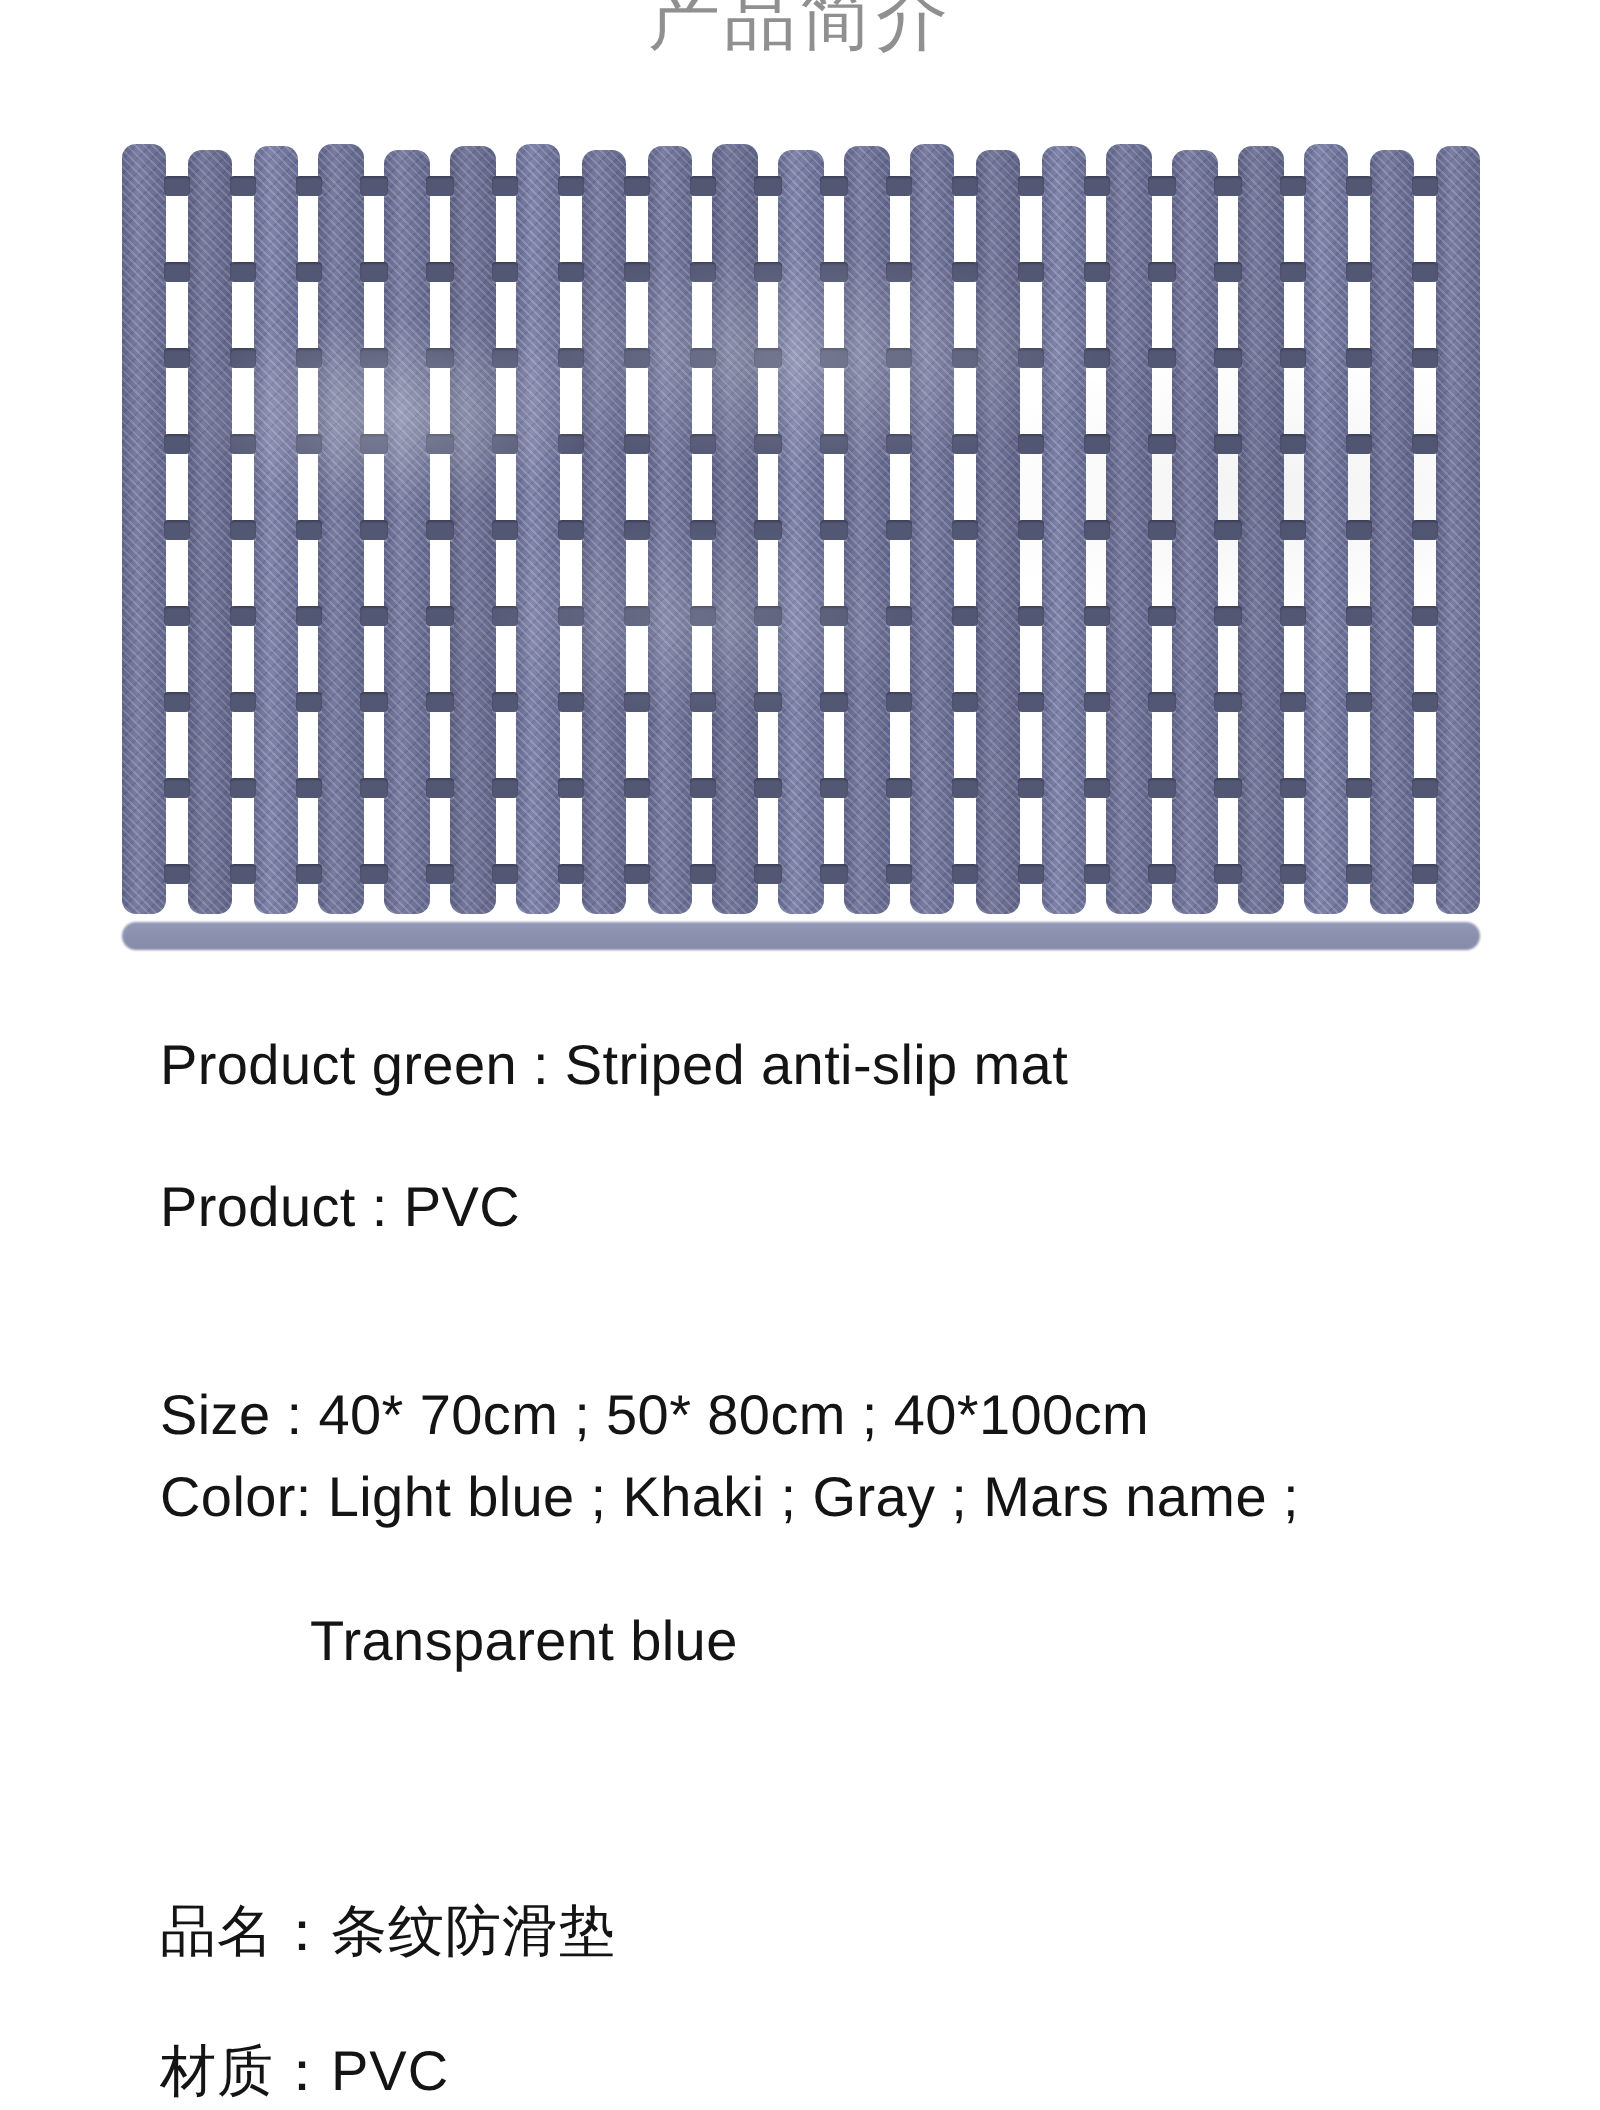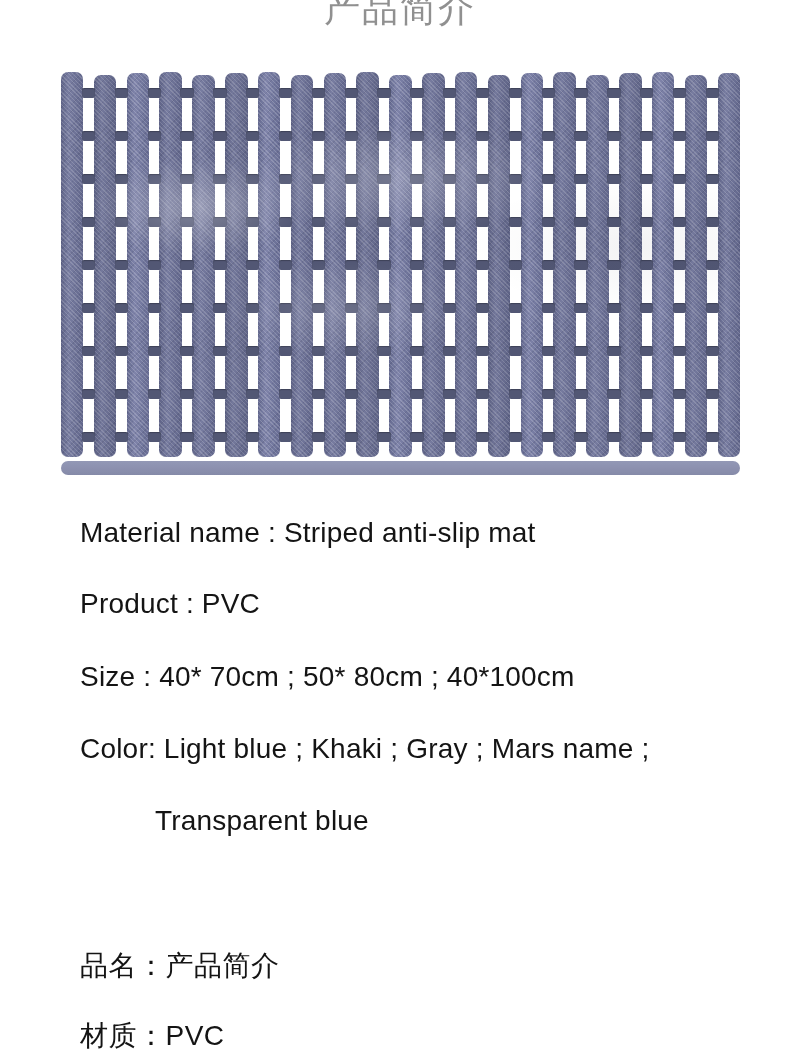--- a/index.html
+++ b/index.html
@@ -263,25 +263,25 @@
         <div class="bridge" style="left: 644.671px; top: 231px; width: 13.4px;"></div>
         <div class="bridge" style="left: 644.671px; top: 274px; width: 13.4px;"></div>
         <div class="bridge" style="left: 644.671px; top: 317px; width: 13.4px;"></div>
         <div class="bridge" style="left: 644.671px; top: 360px; width: 13.4px;"></div>
         <div class="sheen"></div>
       </div>
     <div class="mat-bottom-edge" style="--edge: #7f84a4; --edge-hi: #8e93b2;"></div>
   </figure>
 
   <section>
-    <p class="spec" style="top:515px">Material name : Striped anti-slip mat</p>
+    <p class="spec" style="top:515px">Product green : Striped anti-slip mat</p>
     <p class="spec" style="top:586px">Product : PVC</p>
-    <p class="spec" style="top:659px">Size : 40* 70cm ; 50* 80cm ; 40*100cm</p>
+    <p class="spec" style="top:690px">Size : 40* 70cm ; 50* 80cm ; 40*100cm</p>
     <p class="spec" style="top:731px">Color: Light blue ; Khaki ; Gray ; Mars name ;</p>
     <p class="spec indent" style="top:803px">Transparent blue</p>
   </section>
 
   <section>
-    <p class="spec cn" style="top:948px">品名：产品简介</p>
+    <p class="spec cn" style="top:948px">品名：条纹防滑垫</p>
     <p class="spec cn" style="top:1018px">材质：PVC</p>
   </section>
 
 </div>
 
 </body></html>

